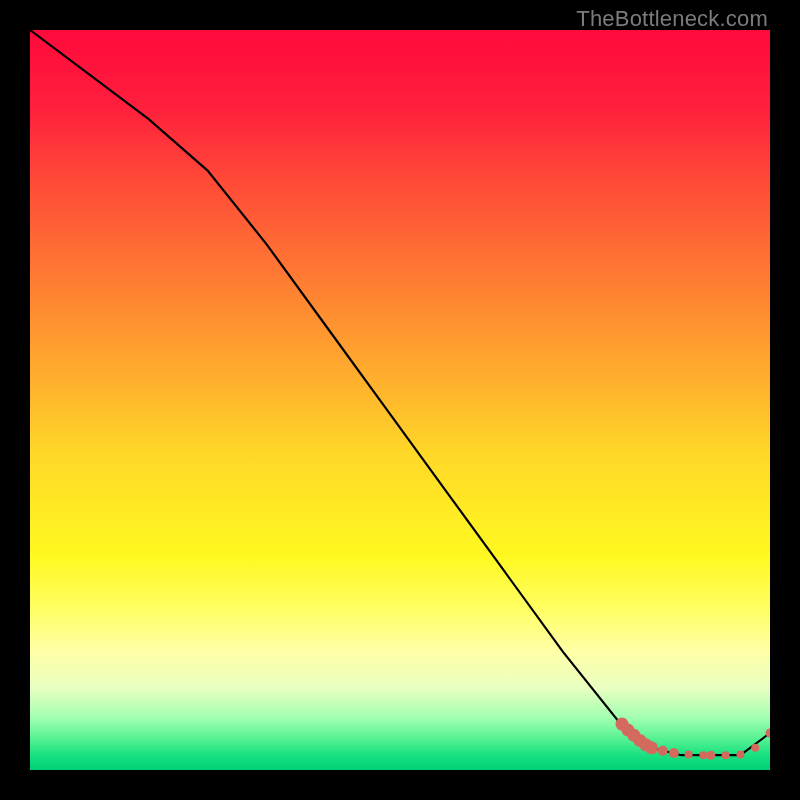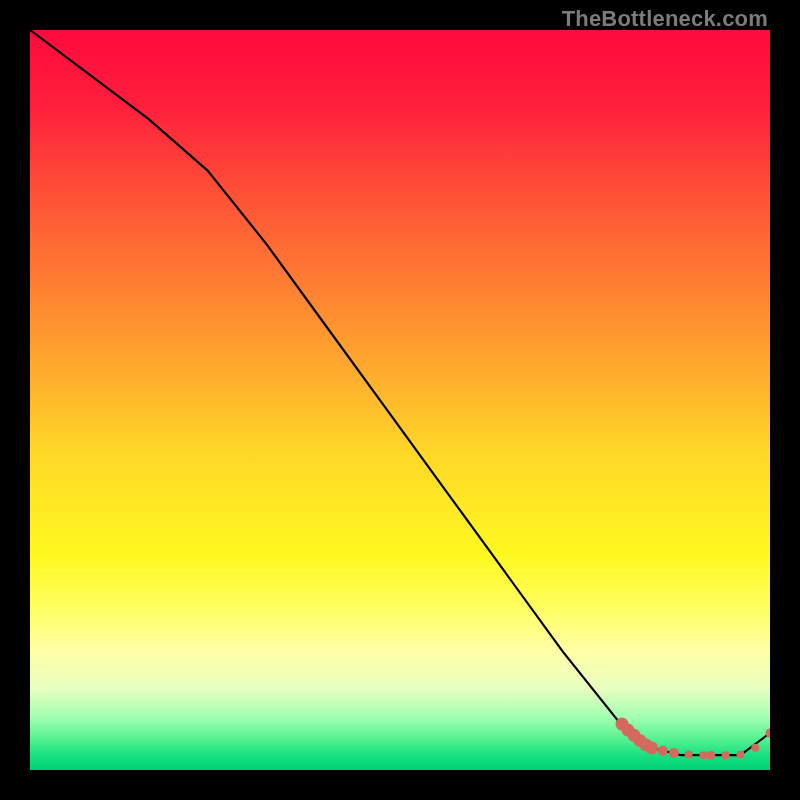--- a/index.html
+++ b/index.html
@@ -15,21 +15,21 @@
     #ffe824 64%,
     #fff820 71%,
     #ffff60 78%,
     #ffffa8 84%,
     #e8ffc0 89%,
     #a0ffb0 93%,
     #50f090 96%,
     #18e080 98%,
     #00d074 100%)}
   svg.overlay{position:absolute;left:0;top:0;width:740px;height:740px}
-  .watermark{position:absolute;right:32px;top:6px;color:#7b7b7b;font-size:22px;font-weight:700;letter-spacing:.2px}
+  .watermark{position:absolute;right:32px;top:6px;color:#7b7b7b;font-size:22px;font-weight:400;letter-spacing:.2px}
 </style>
 </head>
 <body>
 
 <div class="frame">
   <div class="grad"></div>
   <svg class="overlay" viewBox="0 0 740 740">
     <path id="curve-path" fill="none" stroke="#000" stroke-width="2.2" stroke-linecap="round" d="M0.0 0.0 L59.2 44.4 L118.4 88.8 L177.6 140.6 L236.8 214.6 L296.0 296.0 L355.2 377.4 L414.4 458.8 L473.6 540.2 L532.8 621.6 L592.0 695.6 L621.6 717.8 L651.2 725.2 L680.8 725.2 L710.4 725.2 L740.0 703.0 "></path>
     <g id="markers">
         <circle cx="592.0" cy="694.1" r="6.5" fill="#d46a5e"></circle>

